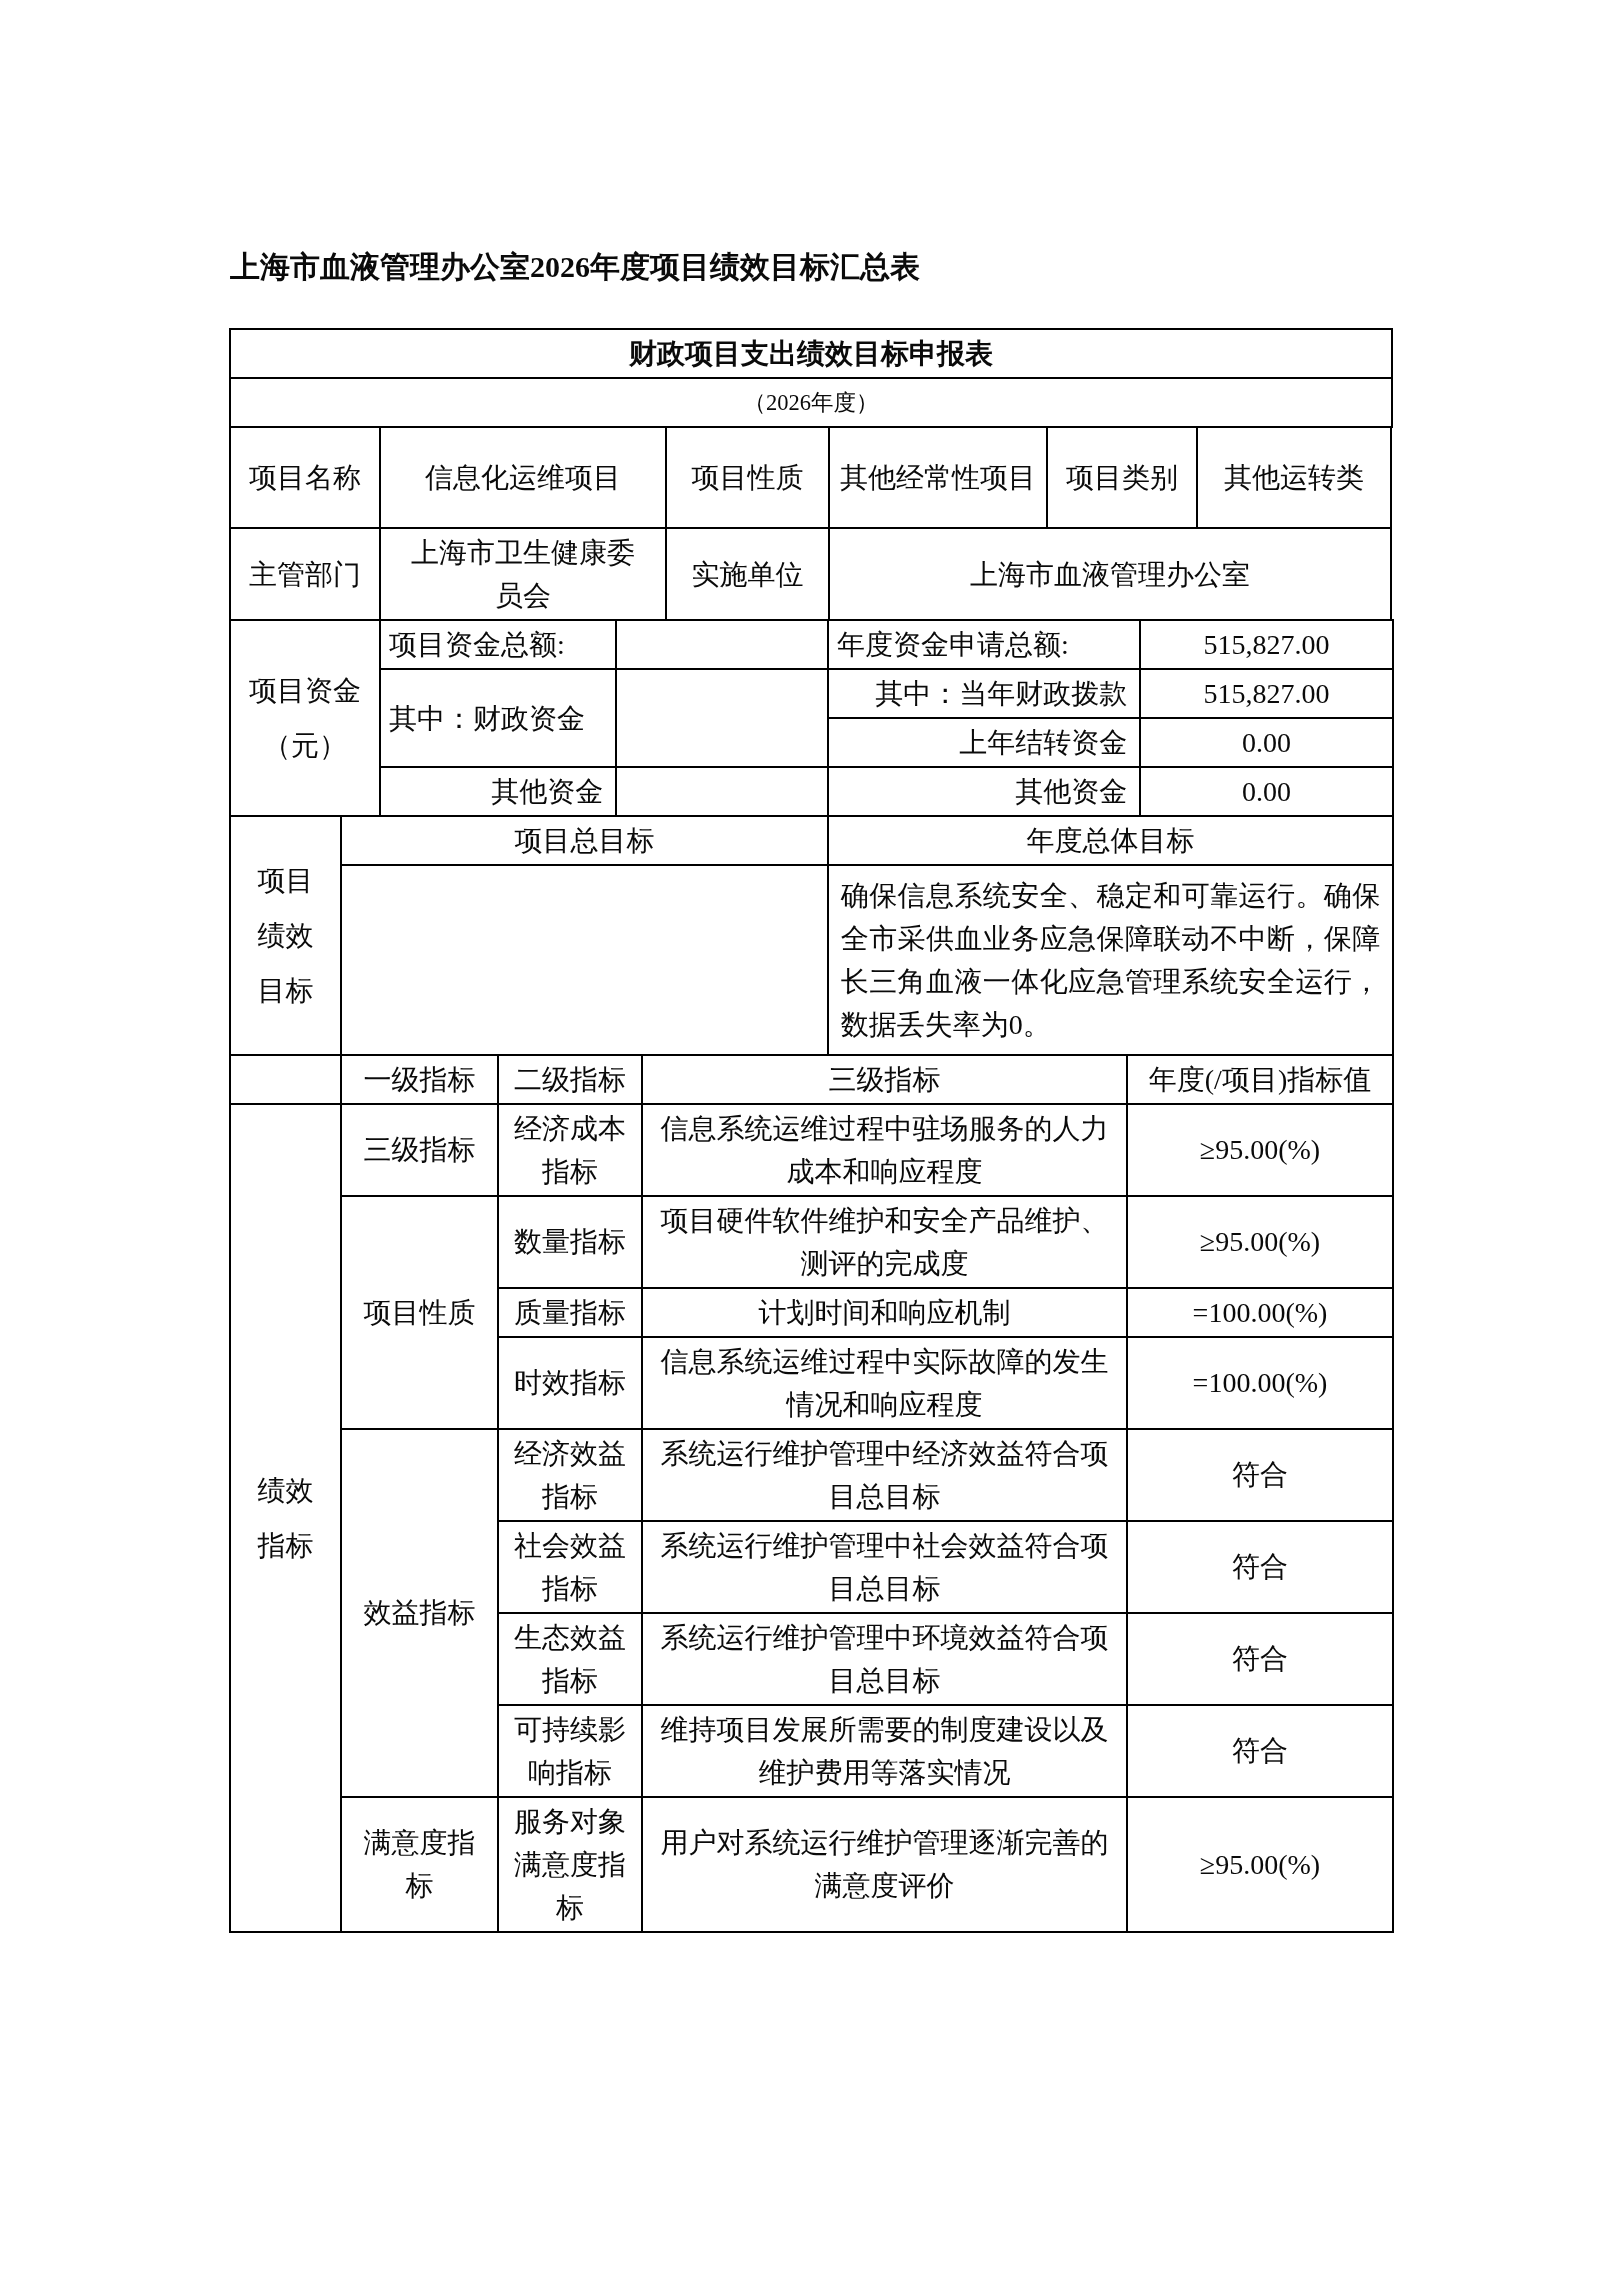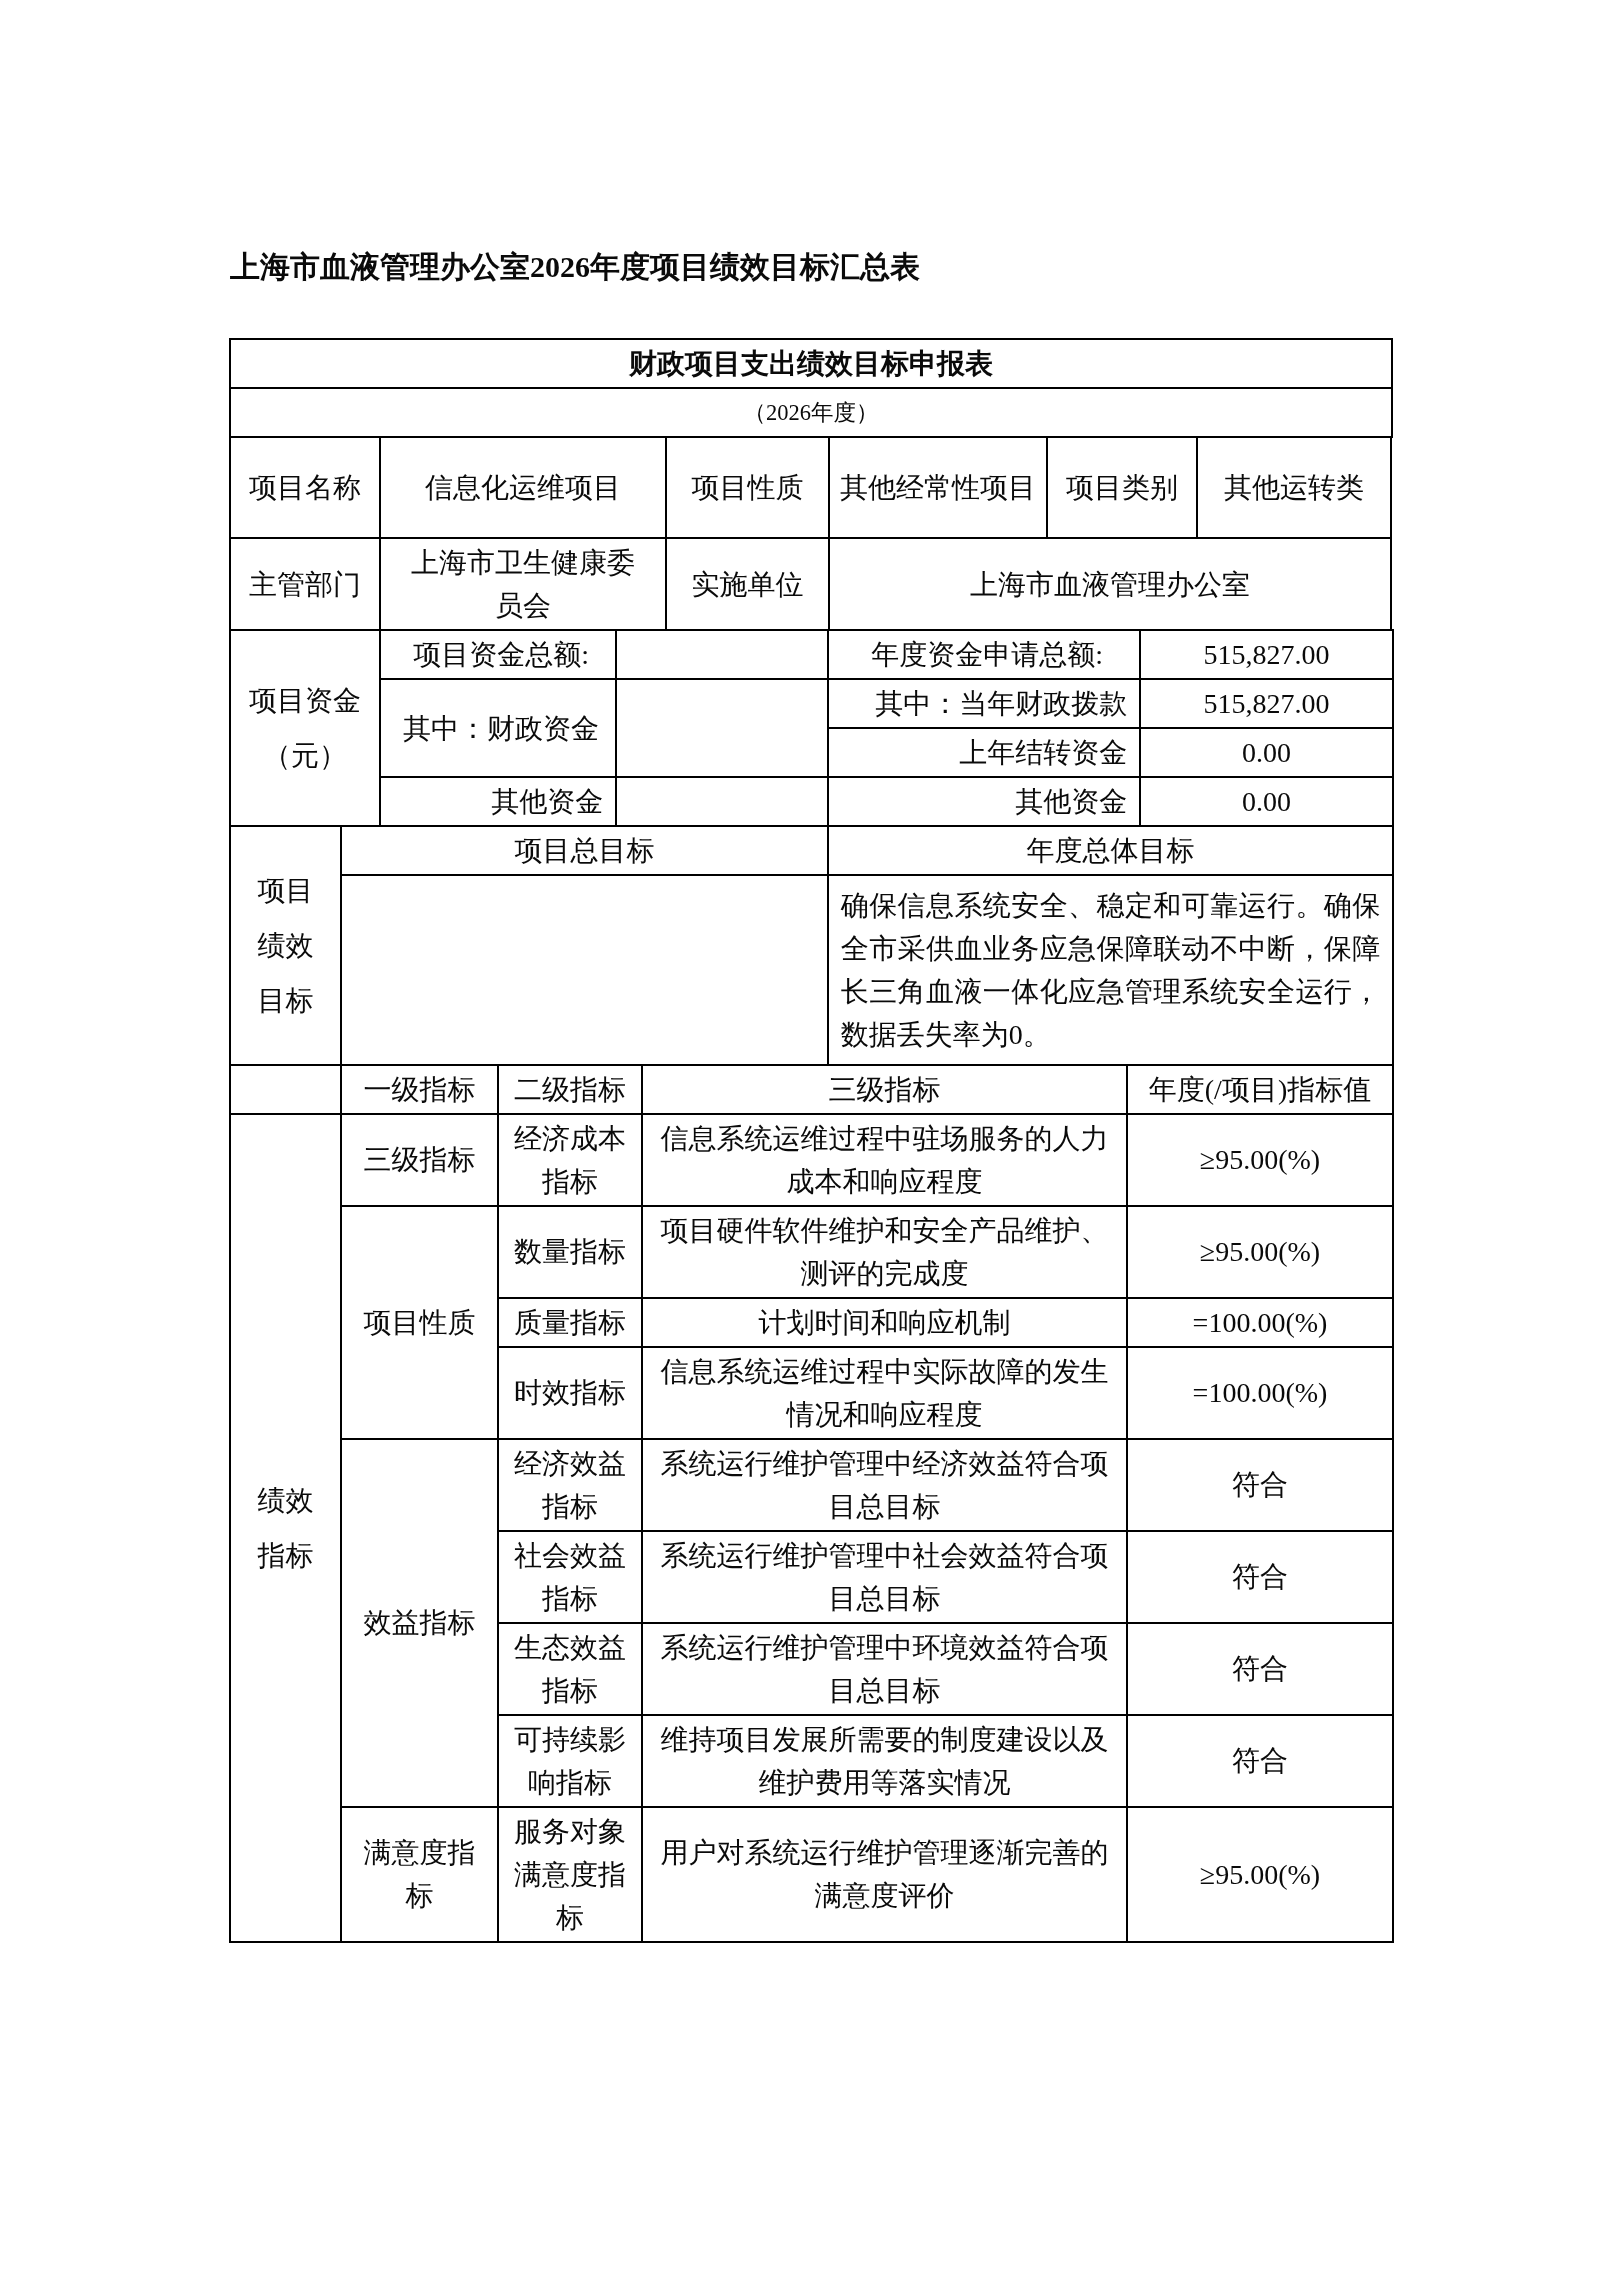--- a/index.html
+++ b/index.html
@@ -7,32 +7,32 @@
     width:1621px;height:2293px;background:#ffffff;
     font-family:"Liberation Serif","DejaVu Serif",serif;
     color:#0a0a0a;
   }
   .page{position:relative;width:1621px;height:2293px;background:#ffffff;overflow:hidden;}
   .page-title{
     position:absolute;left:230px;top:245px;width:1160px;
     font-size:30px;font-weight:bold;line-height:43px;
     white-space:nowrap;
   }
-  .doc{position:absolute;left:229px;top:338px;width:1162px;}
+  .doc{position:absolute;left:229px;top:328px;width:1162px;}
   .doc table{border-collapse:collapse;table-layout:fixed;width:1162px;}
   .doc table + table{margin-top:-2px;}
   .doc td{
     border:2px solid #000;
     text-align:center;vertical-align:middle;
     font-size:28px;line-height:43px;
     padding:2px 7.8px;overflow:hidden;word-break:break-word;
   }
   td.bold{font-weight:bold;}
   td.small{font-size:22.5px;}
-  td.al{text-align:center;padding-left:14px;}
+  td.al{text-align:left;padding-left:8px;}
   td.ar{text-align:right;padding-right:11.8px;}
   td.vlabel{padding:2px 13.7px;line-height:55px;}
   td.padlg{padding:2px 17.6px;}
   td.goalbody{text-align:justify;padding:7.8px 11.8px;}
   td.nowrap{white-space:nowrap;padding:2px 18px;}
 </style>
 </head>
 <body>
 
 <div class="page">

